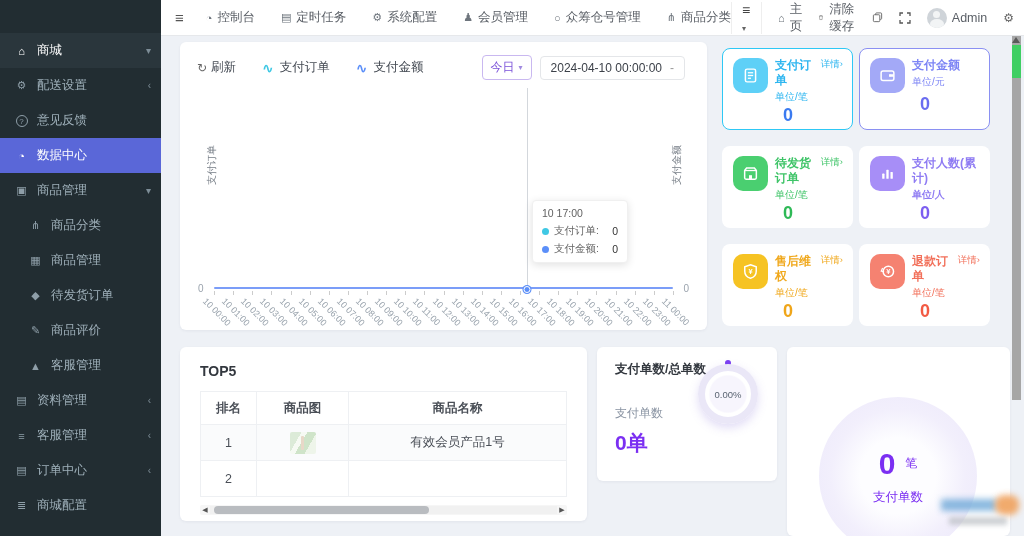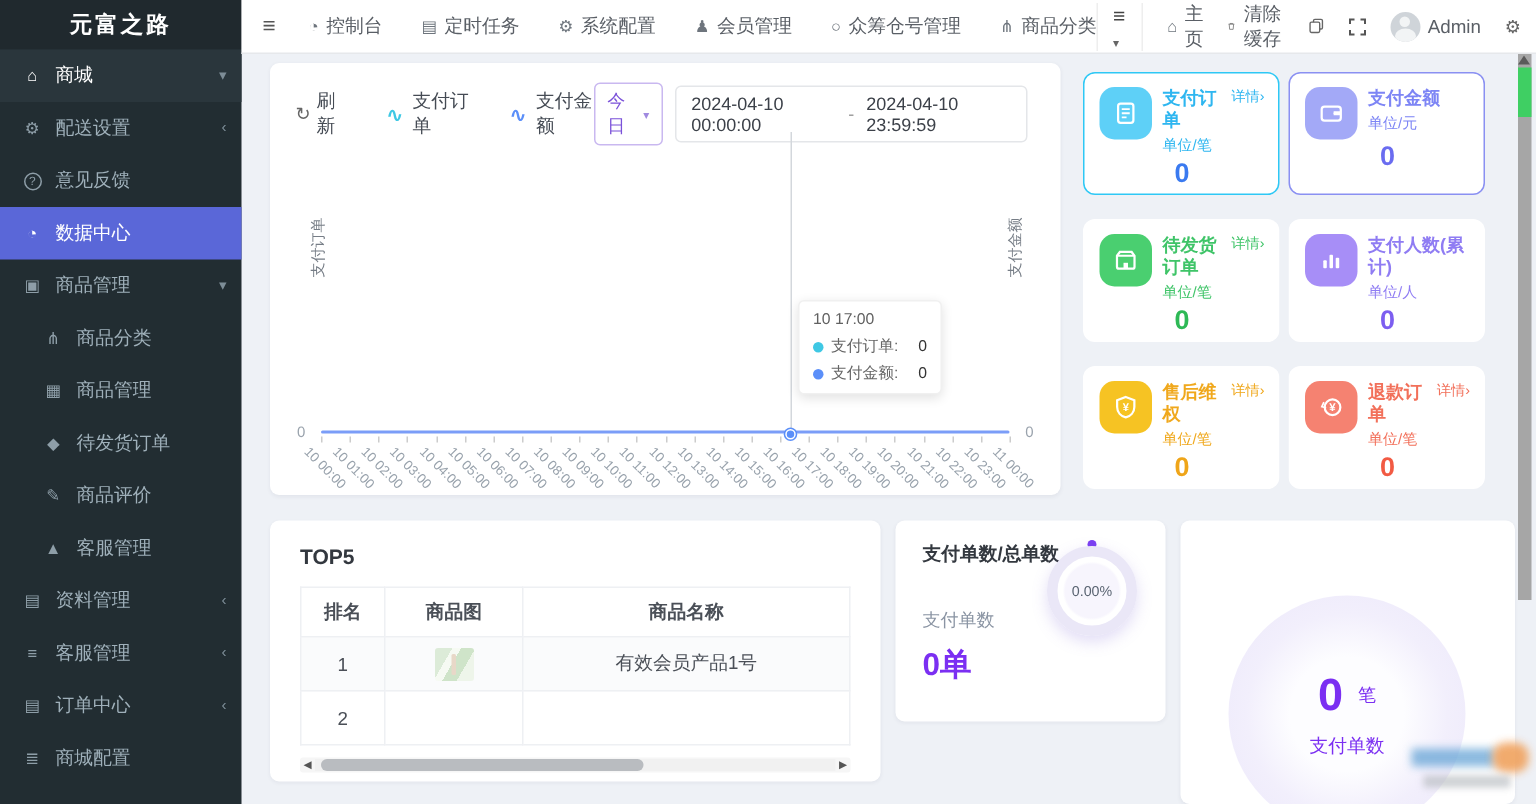--- a/index.html
+++ b/index.html
@@ -134,21 +134,20 @@
   .wm-blue{position:absolute;left:0;top:4px;width:56px;height:12px;background:#6fa9d8;filter:blur(3px);opacity:.8;}
   .wm-orange{position:absolute;left:54px;top:0;width:24px;height:20px;border-radius:40%;background:#f0a25e;filter:blur(3px);opacity:.9;}
   .wm-gray{position:absolute;left:8px;top:22px;width:58px;height:8px;background:#b9bdc2;filter:blur(2.5px);opacity:.7;}
 </style>
 </head>
 <body>
 
 <div id="app">
 
   <div class="sidebar">
-    <div class="logo">元富之路</div>
     <div class="menu" id="side-menu">
         <div class="side-item root">
           <span class="ico">⌂</span>
           <span>商城</span>
           <span class="chev">▾</span>
         </div>
         <div class="side-item">
           <span class="ico">⚙</span>
           <span>配送设置</span>
           <span class="chev">‹</span>
@@ -285,21 +284,20 @@
             <span>支付金额</span>
           </span>
         </span>
       <span class="range-btn">
         <span>今日</span>
           <span class="caret">▾</span>
       </span>
       <span class="date-box">
         <span>2024-04-10 00:00:00</span>
         <span style="color:#999;">-</span>
-        <span>2024-04-10 23:59:59</span>
       </span>
     </div>
 
     <div class="plot">
       <span class="axis-name left">支付订单</span>
       <span class="axis-name right">支付金额</span>
       <span class="zero l">0</span>
       <span class="zero r">0</span>
       <div class="pointer-line" style="left:68.2%;"></div>
       <div class="base-line"></div>
@@ -440,21 +438,21 @@
             <svg viewBox="0 0 16 16">
               <rect x="3" y="8" width="2.2" height="5" rx="0.6" fill="#fff"></rect>
               <rect x="6.9" y="4.5" width="2.2" height="8.5" rx="0.6" fill="#fff"></rect>
               <rect x="10.8" y="6.5" width="2.2" height="6.5" rx="0.6" fill="#fff"></rect>
             </svg>
           </div>
           <div class="stat-body">
             <div class="stat-title-row">
               <span class="stat-title" style="color: rgb(143, 124, 243);">支付人数(累计)</span>
             </div>
-            <div class="stat-unit" style="color: rgb(143, 124, 243);">单位/人</div>
+            <div class="stat-unit" style="color: rgb(143, 124, 243); font-weight: bold;">单位/人</div>
           </div>
         </div>
         <div class="stat-value" style="color: rgb(124, 94, 240);">0</div>
       </div>
       <div class="stat-card">
         <div class="stat-top">
           <div class="stat-ico" style="background: rgb(246, 195, 35);">
             <svg viewBox="0 0 16 16">
               <path d="M8 1.6 L13.4 3.6 V7.8 C13.4 11.2 11 13.6 8 14.4 C5 13.6 2.6 11.2 2.6 7.8 V3.6 Z" fill="none" stroke="#fff" stroke-width="1.4"></path>
               <text x="8" y="10.6" font-size="7" font-weight="bold" fill="#fff" text-anchor="middle">¥</text>

